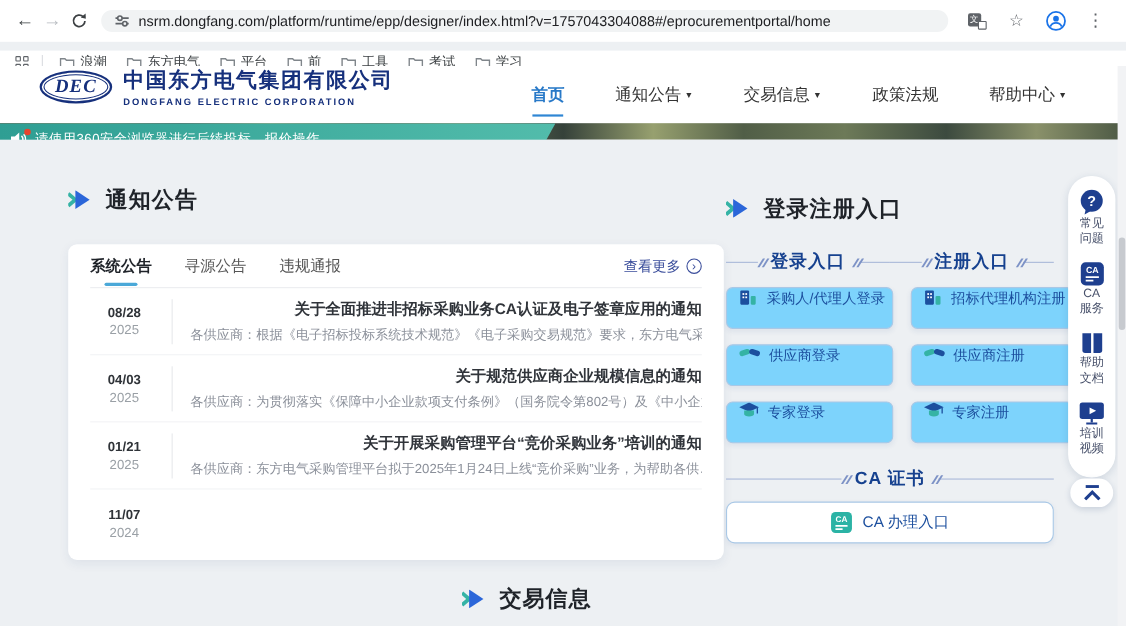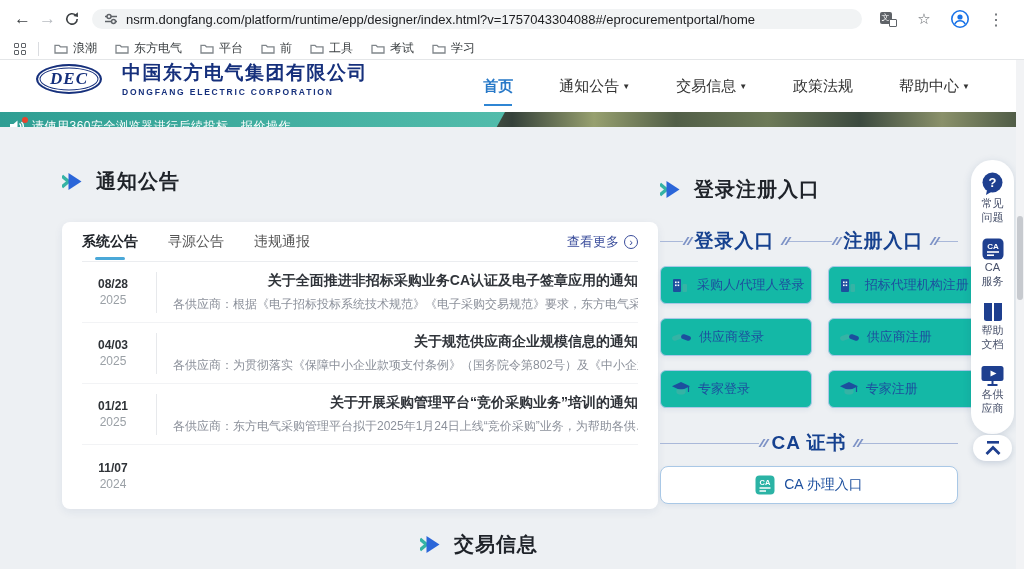--- a/index.html
+++ b/index.html
@@ -12,34 +12,34 @@
   .tb-ico.disabled { color:#b8bcc1; }
   .urlbar { flex:0 0 770px; height:20px; background:#f1f3f4; border-radius:14px; display:flex; align-items:center; padding:0 12px; margin:0 8px; }
   .urlbar .url { font-size:13px; color:#202124; margin-left:8px; white-space:nowrap; overflow:hidden; }
   .tb-right { display:flex; align-items:center; margin-left:auto; }
   .star { font-size:15px; color:#5f6368; }
   .kebab { font-size:16px; color:#5f6368; letter-spacing:0; }
   .translate-box { position:relative; width:17px; height:15px; }
   .translate-box .tbx { position:absolute; left:0; top:0; width:12px; height:12px; background:#5f6368; border-radius:2px; color:#fff; font-size:8px; line-height:12px; text-align:center; }
   .translate-box .tbx2 { position:absolute; right:0; bottom:0; width:8px; height:8px; background:#fff; border:1.5px solid #5f6368; border-radius:1px; }
 
-  .bookmarks { position:absolute; top:38px; left:0; width:1024px; height:22px; background:#fff; border-bottom:1px solid #e4e6e8; display:flex; align-items:center; padding:0 8px; }
+  .bookmarks { position:absolute; top:46px; left:0; width:1024px; height:22px; background:#fff; border-bottom:1px solid #e4e6e8; display:flex; align-items:center; padding:0 8px; }
   .grid-ico { display:inline-grid; grid-template-columns:5px 5px; gap:2px; margin:0 6px; }
   .grid-ico i { width:5px; height:5px; border:1.3px solid #5f6368; border-radius:1px; }
   .bm-sep { width:1px; height:14px; background:#dadce0; margin:0 6px; }
   .bm { display:flex; align-items:center; margin:0 9px; cursor:pointer; }
   .bm svg { margin-right:5px; }
   .bm span { font-size:12px; color:#3c4043; }
 
   
   .siteheader { position:absolute; top:60px; left:0; width:1024px; height:52px; background:#fff; }
   .logo-wrap { position:absolute; left:36px; top:0; display:flex; align-items:center; }
   .dec-oval { width:66px; height:30px; border:2.5px solid #16307c; border-radius:50%; box-shadow:0 0 0 1.5px #fff inset, 0 0 0 2.5px #16307c inset; display:flex; align-items:center; justify-content:center; }
   .dec-oval b { font-family:"Liberation Serif", serif; font-style:italic; font-size:17px; color:#16307c; letter-spacing:1px; }
-  .co-names { margin-left:20px; }
+  .co-names { margin-left:10px; }
   .co-cn { font-size:19px; font-weight:bold; color:#16307c; letter-spacing:1.5px; }
   .co-en { font-size:8.5px; font-weight:bold; color:#16307c; letter-spacing:1.8px; margin-top:1px; }
   .nav { position:absolute; right:54px; top:0; height:52px; display:flex; align-items:center; }
   .nav-item { position:relative; margin-left:46px; font-size:15px; color:#333; cursor:pointer; padding:4px 0; }
   .nav-item .caret { font-size:8px; color:#333; margin-left:3px; vertical-align:2px; }
   .nav-item.active { color:#2879c8; font-weight:bold; }
   .nav-item.active::after { content:""; position:absolute; left:50%; transform:translateX(-50%); bottom:-6px; width:28px; height:2px; background:#2f86d4; }
 
   
   .hero { position:absolute; top:112px; left:0; width:1024px; height:15px;
@@ -74,23 +74,23 @@
   .n-title { font-size:14px; font-weight:bold; color:#30343a; white-space:nowrap; overflow:hidden;text-align:right; }
   .n-desc { font-size:12px; color:#8b909a; margin-top:6px; white-space:nowrap; overflow:hidden; }
 
   
   .rightcol { position:absolute; left:660px; top:49px; width:298px; }
   .sub-row { display:flex; margin-top:25px; }
   .sub-half { flex:1; display:flex; align-items:center; justify-content:center; }
   .dec-line { flex:1; height:1px; background:#a9b8d9; max-width:40px; }
   .sl { width:2px; height:8px; background:#7d92c6; transform:skewX(-32deg); box-shadow:4px 0 0 #7d92c6; margin:0 6px 0 2px; }
   .sl.r { margin:0 2px 0 6px; }
-  .sub-txt { font-size:19px; font-weight:bold; color:#16418f; margin:0 2px; letter-spacing:1px; }
+  .sub-txt { font-size:16px; font-weight:bold; color:#16418f; margin:0 2px; letter-spacing:1px; }
   .btn-grid { display:grid; grid-template-columns:1fr 1fr; column-gap:16px; row-gap:14px; margin-top:12px; }
-  .pbtn { height:38px; background:#14b8a6; border:1px solid #a9c8e6; border-radius:6px; box-shadow:0 2px 5px rgba(40,80,140,.08); display:flex; align-items:center; padding:0 6px 0 11px; cursor:pointer; }
+  .pbtn { height:38px; background:#7dd3fc; border:1px solid #a9c8e6; border-radius:6px; box-shadow:0 2px 5px rgba(40,80,140,.08); display:flex; align-items:flex-start; padding:0 6px 0 11px; cursor:pointer; }
   .pbtn span { font-size:13px; color:#1c4f9e; margin-left:8px; white-space:nowrap; }
   .ca-row { display:flex; align-items:center; margin-top:22px;text-align:right; }
   .ca-row .dec-line { max-width:120px; }
   .ca-btn { height:38px; margin-top:10px; background:#fff; border:1px solid #a9c8e6; border-radius:8px; box-shadow:0 2px 5px rgba(40,80,140,.08); display:flex; align-items:center; justify-content:center; cursor:pointer; }
   .ca-btn span { font-size:14px; color:#1c4f9e; margin-left:9px; }
 
   .trade-head { position:absolute; top:404px; left:0; right:66px; display:flex; justify-content:center; }
 
   
   .floatbar { position:absolute; left:971px; top:160px; width:43px; background:#fff; border-radius:21px; box-shadow:0 2px 8px rgba(30,60,110,.15); padding:12px 0 6px; }
@@ -425,21 +425,21 @@
         </svg>
       <span class="lbl">帮助文档</span>
     </div>
     <div class="fb-item">
       <svg width="23" height="22" viewBox="0 0 23 22">
           <rect x="0.5" y="1" width="22" height="15" rx="2.5" fill="#1e3f8f"></rect>
           <polygon points="9.5,5.5 15.5,8.5 9.5,11.5" fill="#fff"></polygon>
           <line x1="11.5" y1="16" x2="11.5" y2="19" stroke="#1e3f8f" stroke-width="2"></line>
           <line x1="6.5" y1="20" x2="16.5" y2="20" stroke="#1e3f8f" stroke-width="2"></line>
         </svg>
-      <span class="lbl">各供应商</span>
+      <span class="lbl">培训视频</span>
     </div>
   </div>
 
   <div class="topbtn">
     <svg width="18" height="14" viewBox="0 0 18 14">
         <rect x="3" y="0" width="12" height="2.6" fill="#1e3f8f"></rect>
         <path d="M2.5 13 L9 6.5 L15.5 13" stroke="#1e3f8f" stroke-width="2.8" fill="none"></path>
       </svg>
   </div>
 

